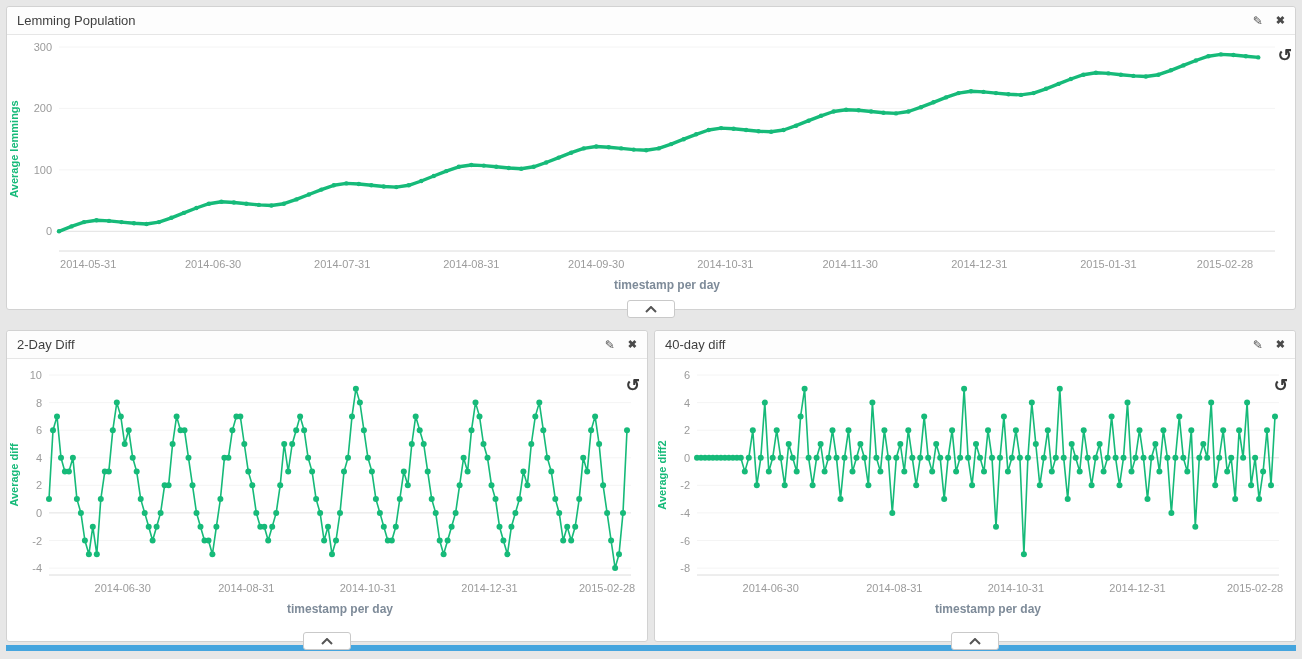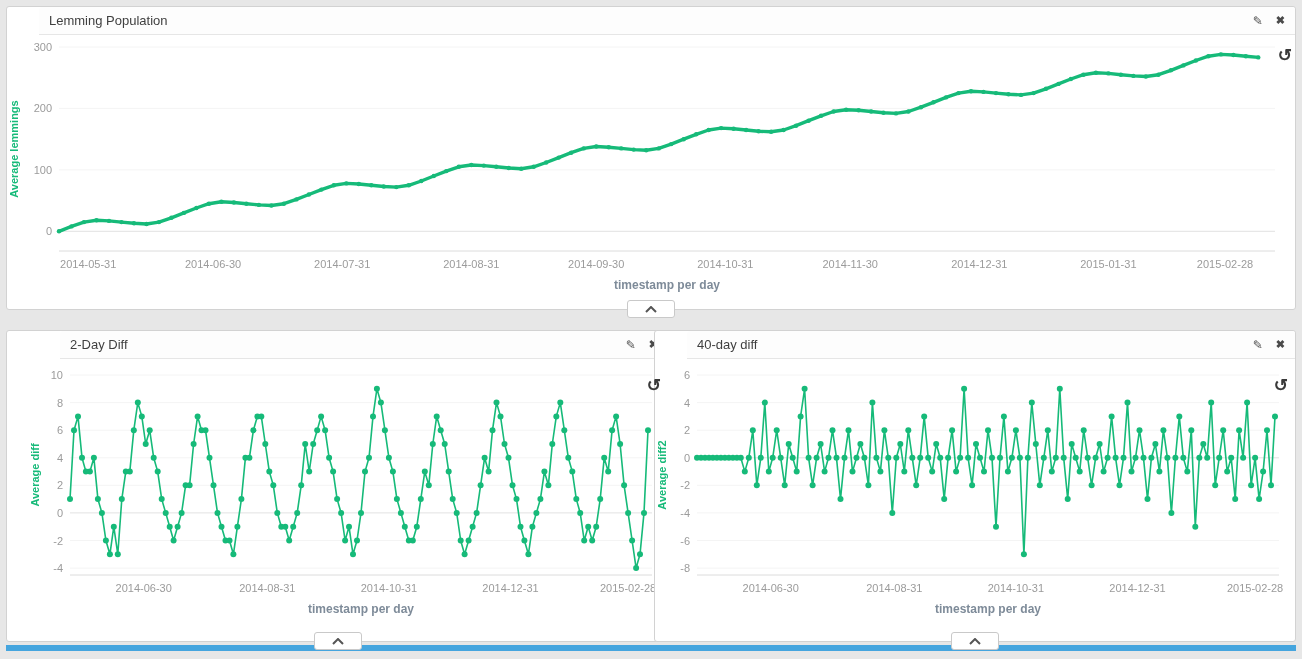--- a/index.html
+++ b/index.html
@@ -6,21 +6,21 @@
   body{
     position:relative;width:1302px;height:659px;overflow:hidden;
     background:#e7e7e7;
     font-family:"Liberation Sans",sans-serif;
   }
   .panel{
     position:absolute;background:#fff;border:1px solid #d2d2d2;border-radius:3px;
   }
   .panel-header{
     height:27px;display:flex;align-items:center;padding:0 10px;
-    background:#fdfdfd;border-bottom:1px solid #e6e6e6;border-radius:3px 3px 0 0;margin-left:32px;
+    background:#fdfdfd;border-bottom:1px solid #e6e6e6;border-radius:3px 3px 0 0;
   }
   .panel-title{font-size:13px;color:#3f3f3f;}
   .panel-actions{margin-left:auto;display:flex;gap:13px;align-items:center;}
   .icon{color:#4a4a4a;font-size:12px;line-height:1;cursor:pointer;}
   .icon.close{font-size:11px;font-weight:bold;}
   .panel-body{position:relative;background:#fff;}
   .back-icon{
     position:absolute;font-size:17px;font-weight:bold;color:#3a3a3a;
     z-index:3;cursor:pointer;line-height:1;
   }
@@ -32,21 +32,21 @@
     display:flex;align-items:center;justify-content:center;z-index:4;cursor:pointer;
   }
   .collapse-tab polyline{stroke:#555;stroke-width:2;fill:none;}
   .row-add-bar{position:absolute;left:6px;top:645px;width:1290px;height:6px;background:#45a5de;}
   svg{display:block;font-family:"Liberation Sans",sans-serif;}
   svg .tick{fill:#9b9b9b;font-size:11px;}
   svg .axis-title{fill:#7e8b99;font-size:12px;font-weight:bold;}
   svg .y-axis-label{font-size:11px;font-weight:bold;}
   
   #panel-lemming{top:6px;left:6px;width:1288px;height:302px;}
-  #panel-diff2{top:330px;left:6px;width:640px;height:310px;padding-left:21px;}
+  #panel-diff2{top:330px;left:6px;width:640px;height:310px;}
   #panel-diff30{top:330px;left:654px;width:640px;height:310px;}
 </style>
 </head>
 <body>
 
 <div class="panel" id="panel-lemming">
   <div class="panel-header">
     <span class="panel-title">Lemming Population</span>
     <span class="panel-actions">
       <span class="icon edit">✎</span>

